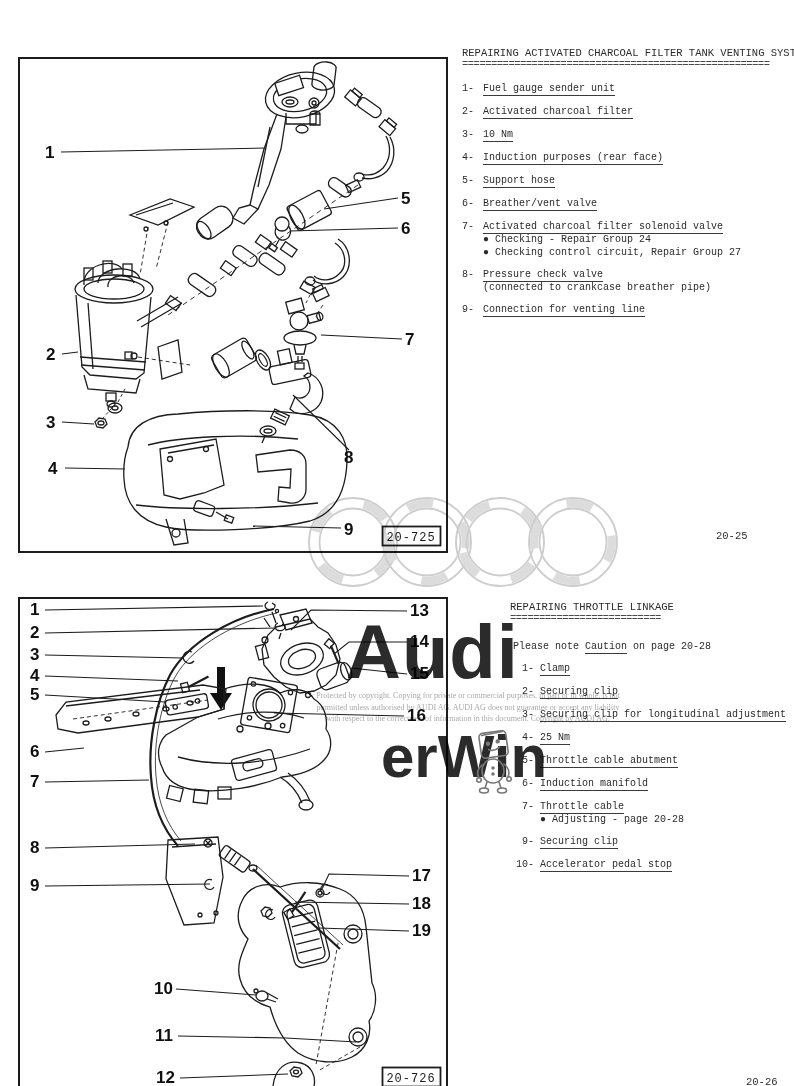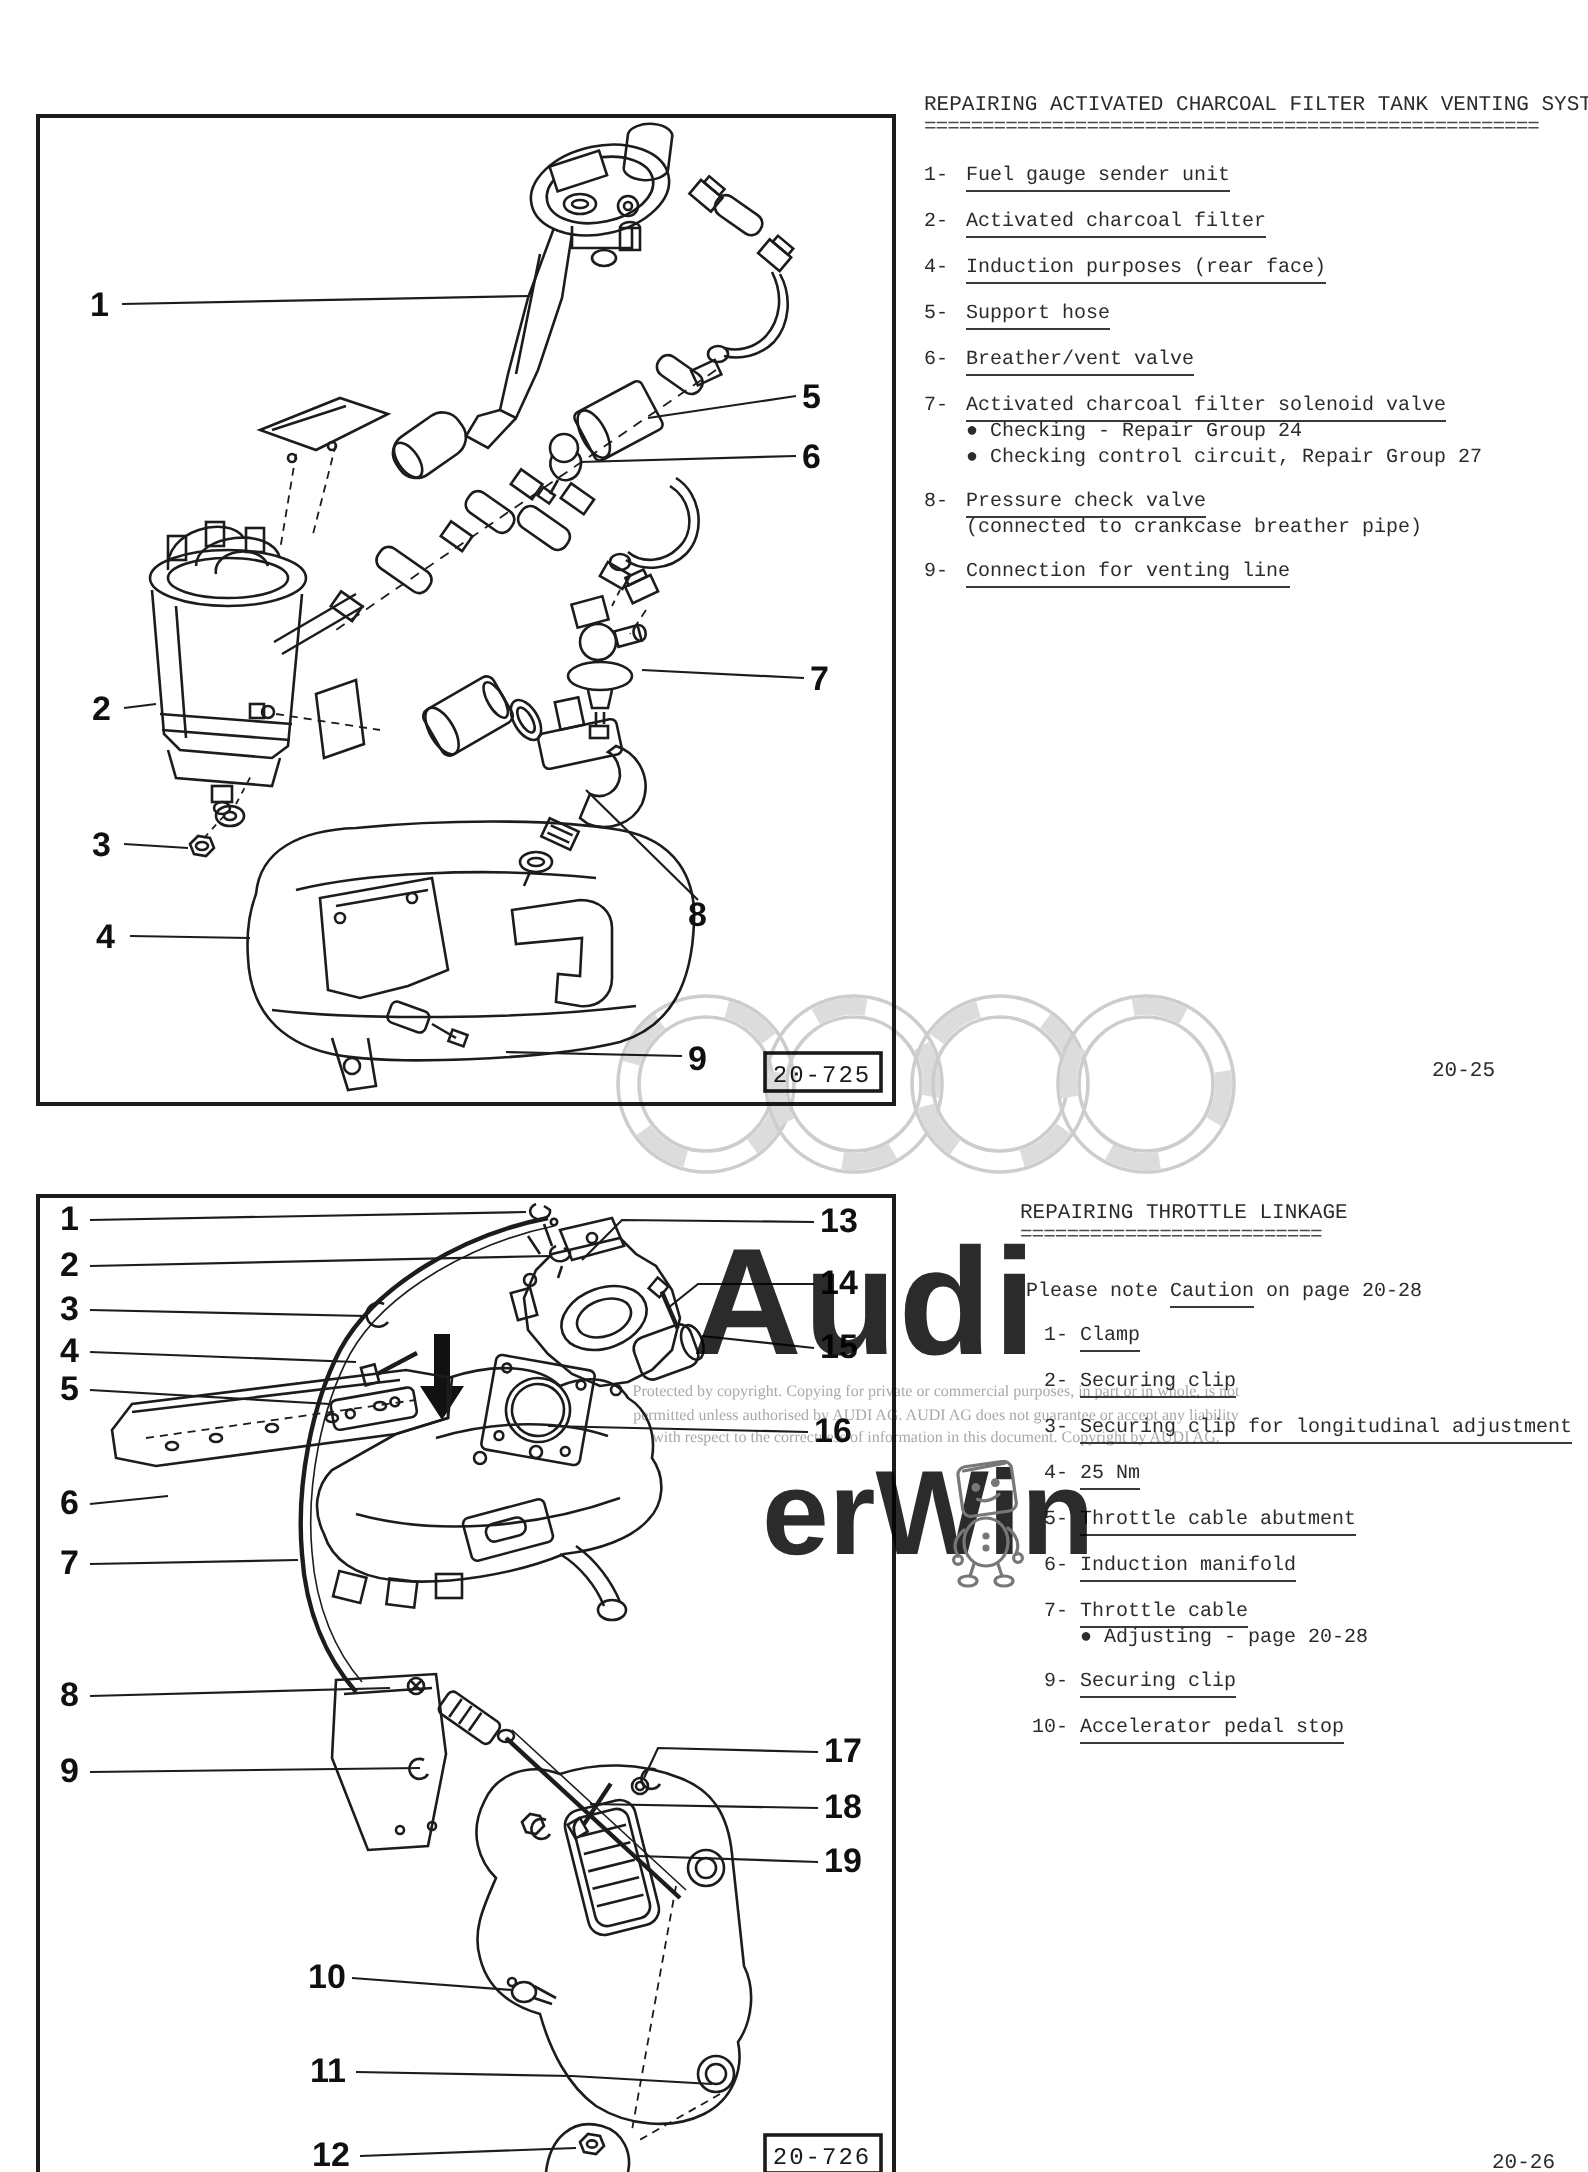--- a/index.html
+++ b/index.html
@@ -435,20 +435,21 @@
     </g>
   </svg>
 
   <div class="abs" style="left:462px;top:47px">
     <div class="ttl">REPAIRING ACTIVATED CHARCOAL FILTER TANK VENTING SYST</div>
     <div class="rule">=====================================================</div>
   </div>
   <div id="top-list" class="abs plist tlist" style="left:462px;top:83px;width:330px">
       <div class="item"><span class="num">1-</span><span class="lab">Fuel gauge sender unit</span></div>
       <div class="item"><span class="num">2-</span><span class="lab">Activated charcoal filter</span></div>
+      <div class="item"><span class="num">3-</span><span class="lab">10 Nm</span></div>
       <div class="item"><span class="num">4-</span><span class="lab">Induction purposes (rear face)</span></div>
       <div class="item"><span class="num">5-</span><span class="lab">Support hose</span></div>
       <div class="item"><span class="num">6-</span><span class="lab">Breather/vent valve</span></div>
       <div class="item tight"><span class="num">7-</span><span class="lab">Activated charcoal filter solenoid valve</span></div>
       <div class="sub">● Checking - Repair Group 24</div>
       <div class="sub last">● Checking control circuit, Repair Group 27</div>
       <div class="item tight"><span class="num">8-</span><span class="lab">Pressure check valve</span></div>
       <div class="note">(connected to crankcase breather pipe)</div>
       <div class="item"><span class="num">9-</span><span class="lab">Connection for venting line</span></div>
     </div>

